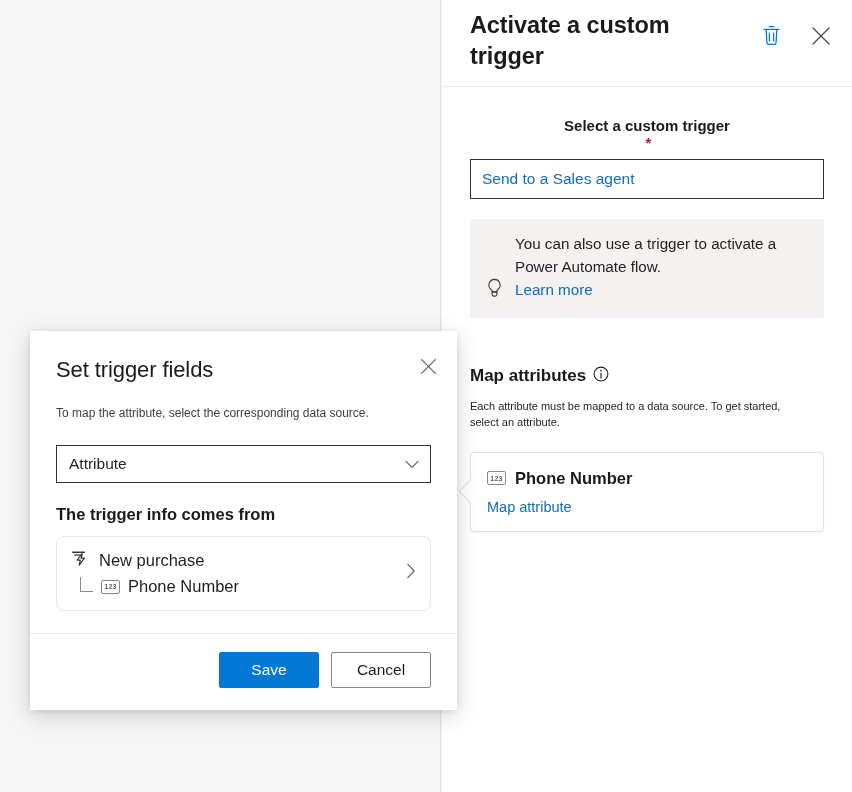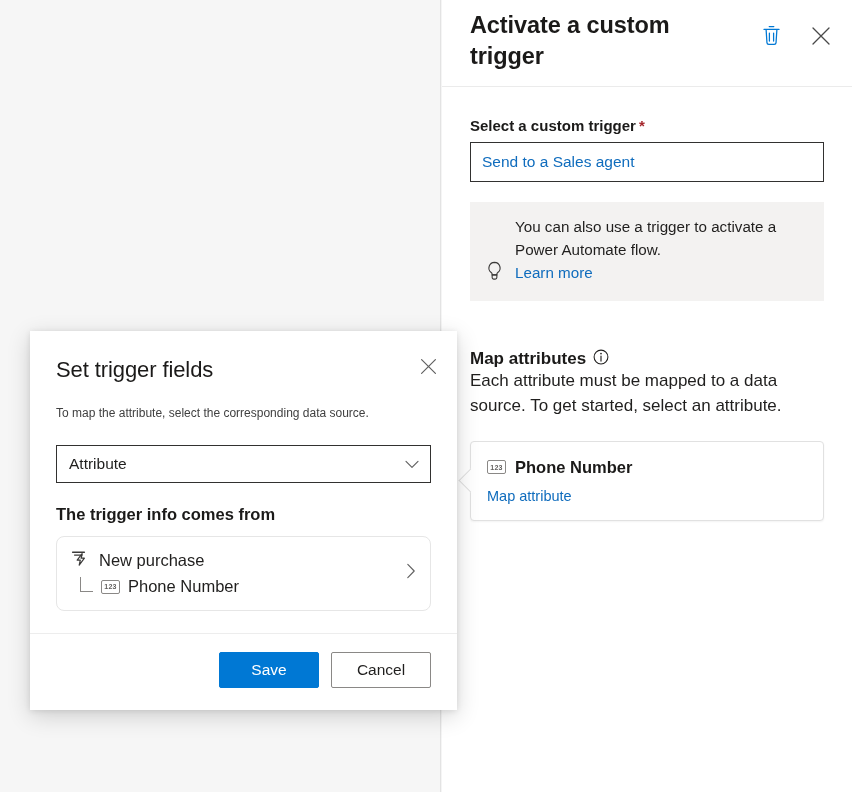--- a/index.html
+++ b/index.html
@@ -58,20 +58,21 @@
 
   .panel-body { padding: 30px 28px 0 28px; }
 
   .field-label {
     font-size: 15px;
     font-weight: 600;
     color: #1b1a19;
     margin-bottom: 8px;
     display: flex;
     align-items: center;
+    flex-direction: column;
   }
   .req-star { color: #a4262c; margin-left: 3px; font-weight: 600; }
 
   .trigger-select {
     width: 100%;
     height: 40px;
     border: 1px solid #323130;
     background: #fff;
     display: flex;
     align-items: center;
@@ -108,21 +109,22 @@
     align-items: flex-start;
     gap: 7px;
     margin-top: 48px;
   }
   .section-title {
     font-size: 17px;
     font-weight: 600;
     color: #1b1a19;
   }
   .section-desc {
-    font-size: 17px;
+    margin-top: 12px;
+    font-size: 11px;
     line-height: 1.47;
     color: #201f1e;
     max-width: 340px;
   }
 
   .attr-card {
     position: relative;
     margin-top: 22px;
     border: 1px solid #e1e1e1;
     border-radius: 4px;

